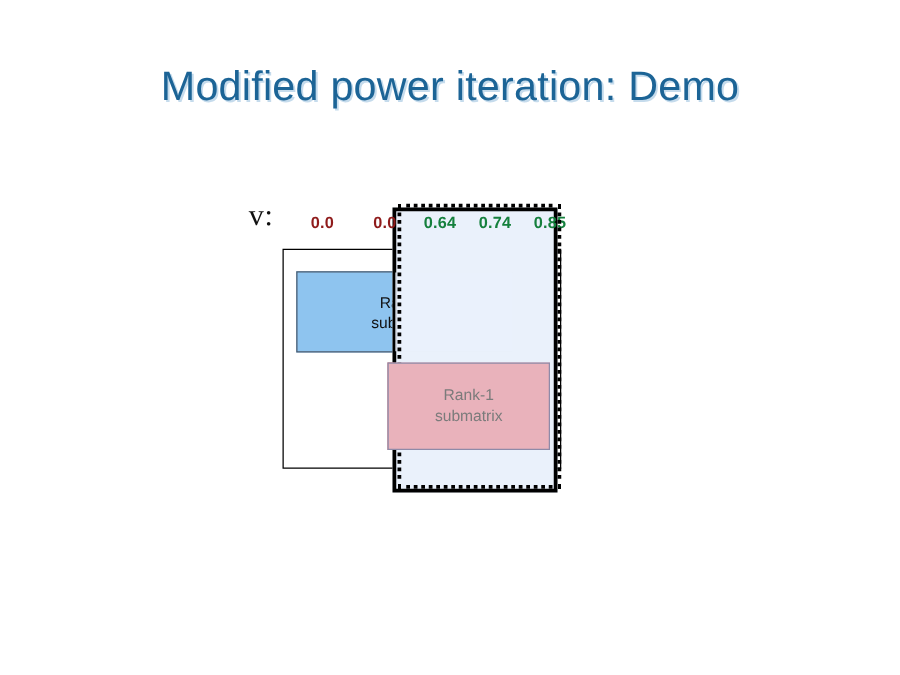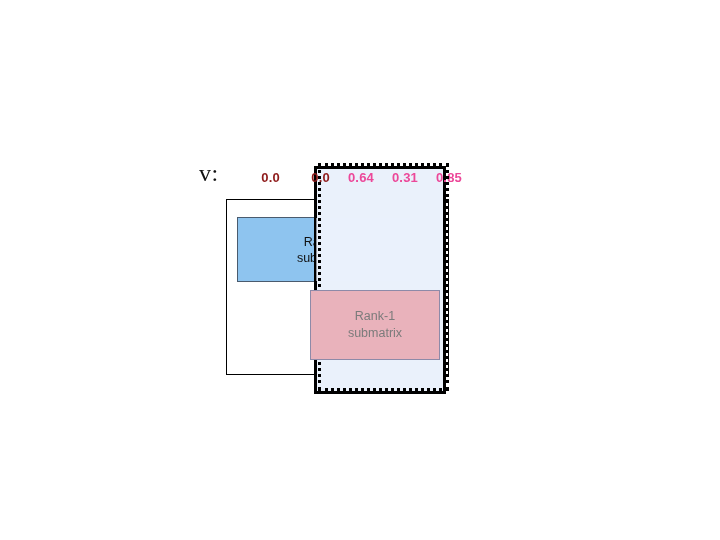--- a/index.html
+++ b/index.html
@@ -68,29 +68,29 @@
     display: flex;
     align-items: center;
     font-family: "Liberation Sans", sans-serif;
     font-size: 13px;
     font-weight: bold;
     letter-spacing: 0.2px;
     z-index: 7;
   }
   .vec-cell {
     display: inline-block;
-    text-align: right;
+    text-align: center;
     white-space: nowrap;
   }
   .vec-cell.zero {
     color: #8f1b1b;
     width: 44px;
   }
   .vec-cell.val {
-    color: #ec4899;
+    color: #15803d;
     width: 44px;
   }
   .vec-cell.gap { width: 6px; }
 
   
   .matrix-outline {
     position: absolute;
     left: 226px;
     top: 199px;
     width: 223px;
@@ -192,20 +192,21 @@
     background: #9f3b44;
     z-index: 9;
   }
   .box-line { display: block; white-space: nowrap; }
 </style>
 </head>
 <body>
 
 <div id="slide">
 
+  <div class="slide-title">Modified power iteration: Demo</div>
 
   <div id="diagram">
 
     <div class="v-label">v:</div>
 
     <div class="matrix-outline"></div>
 
     <div class="rank1-blue">
       <span class="box-line">Rank-1</span>
       <span class="box-line">submatrix</span>
@@ -213,21 +214,21 @@
 
     <div class="column-block"></div>
 
     <div class="blue-veil"></div>
 
     <div class="vec-row">
       <span class="vec-cell zero">0.0</span>
       <span class="vec-cell gap"></span>
       <span class="vec-cell zero">0.0</span>
       <span class="vec-cell val">0.64</span>
-      <span class="vec-cell val">0.31</span>
+      <span class="vec-cell val">0.74</span>
       <span class="vec-cell val">0.85</span>
     </div>
 
     <div class="dotted-sel"></div>
 
     <div class="pink-edge"></div>
     <div class="rank1-pink">
       <span class="box-line">Rank-1</span>
       <span class="box-line">submatrix</span>
     </div>

